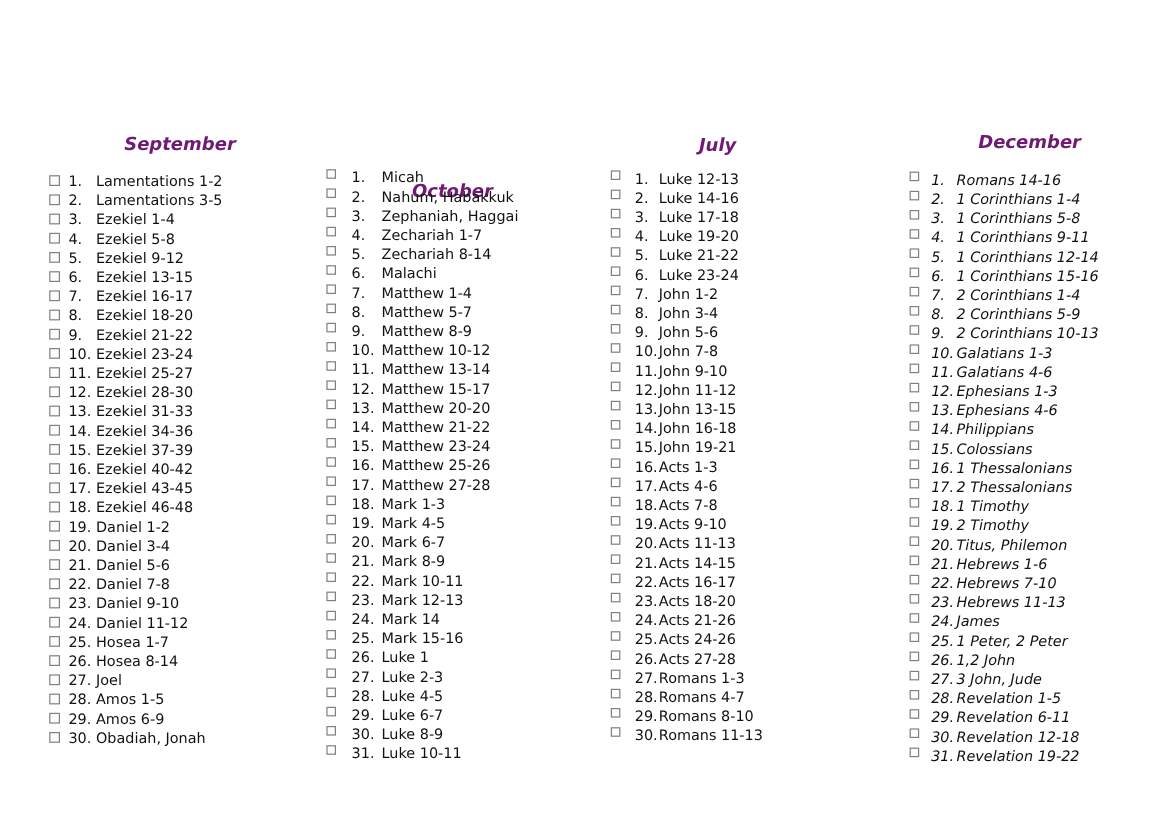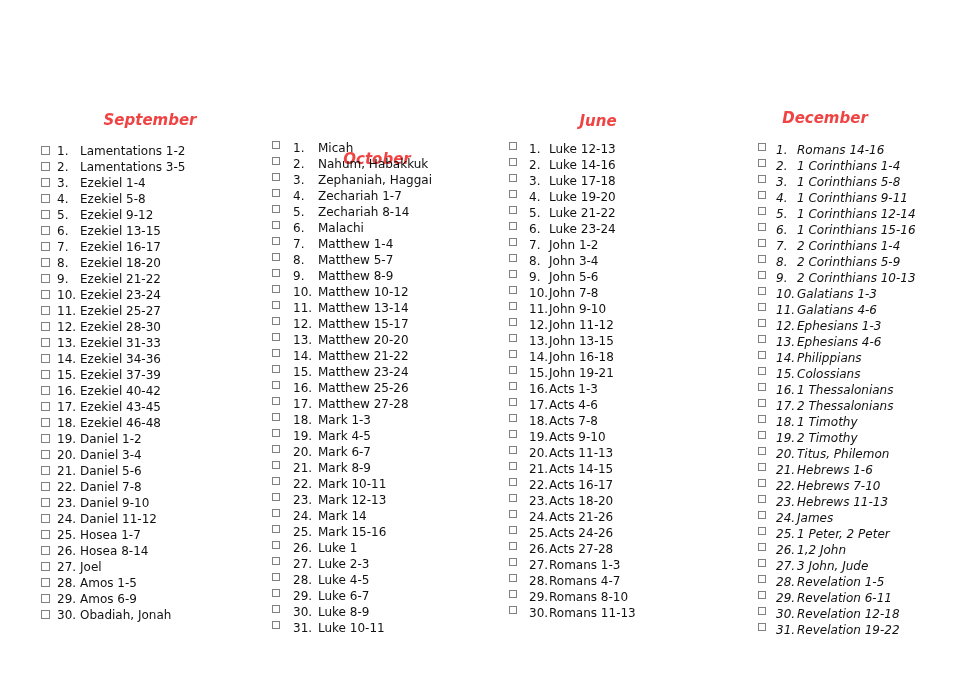--- a/index.html
+++ b/index.html
@@ -11,21 +11,21 @@
     color:#111111;
     overflow:hidden;
   }
   .mh{
     position:absolute;
     margin:0;
     transform:translateX(-50%);
     font-size:15px;
     font-weight:bold;
     font-style:italic;
-    color:#ef4444;
+    color:#701a75;
     white-space:nowrap;
   }
   .list{
     position:absolute;
     margin:0;padding:0;
     list-style:none;
     font-size:12px;
     line-height:16px;
     white-space:nowrap;
   }
@@ -48,21 +48,21 @@
   .m1 .mh{left:377px;top:109px;margin-top:41px;}
   .m1 .list{left:272px;top:140px;}
   .m1 .cb{margin-right:13px;top:-3px;width:6px;height:6px;}
   .m1 .num{width:25px;}
   
   .m2 .mh{left:598px;top:112px;}
   .m2 .list{left:509px;top:141px;}
   .m2 .cb{margin-right:12px;top:-3px;width:6px;height:6px;}
   .m2 .num{width:20px;}
   
-  .m3 .mh{left:825px;top:109px;}
+  .m3 .mh{left:858px;top:109px;}
   .m3 .list{left:758px;top:142px;font-style:italic;}
   .m3 .cb{margin-right:10px;top:-3px;width:6px;height:6px;}
   .m3 .num{width:21px;}
 </style>
 </head>
 <body>
 
 <div class="page">
   <section class="month m0">
     <h2 class="mh">September</h2>
@@ -129,21 +129,21 @@
         <li><span class="cb"></span><span class="num">25.</span><span class="txt">Mark 15-16</span></li>
         <li><span class="cb"></span><span class="num">26.</span><span class="txt">Luke 1</span></li>
         <li><span class="cb"></span><span class="num">27.</span><span class="txt">Luke 2-3</span></li>
         <li><span class="cb"></span><span class="num">28.</span><span class="txt">Luke 4-5</span></li>
         <li><span class="cb"></span><span class="num">29.</span><span class="txt">Luke 6-7</span></li>
         <li><span class="cb"></span><span class="num">30.</span><span class="txt">Luke 8-9</span></li>
         <li><span class="cb"></span><span class="num">31.</span><span class="txt">Luke 10-11</span></li>
       </ul>
   </section>
   <section class="month m2">
-    <h2 class="mh">June</h2>
+    <h2 class="mh">July</h2>
     <ul class="list">
         <li><span class="cb"></span><span class="num">1.</span><span class="txt">Luke 12-13</span></li>
         <li><span class="cb"></span><span class="num">2.</span><span class="txt">Luke 14-16</span></li>
         <li><span class="cb"></span><span class="num">3.</span><span class="txt">Luke 17-18</span></li>
         <li><span class="cb"></span><span class="num">4.</span><span class="txt">Luke 19-20</span></li>
         <li><span class="cb"></span><span class="num">5.</span><span class="txt">Luke 21-22</span></li>
         <li><span class="cb"></span><span class="num">6.</span><span class="txt">Luke 23-24</span></li>
         <li><span class="cb"></span><span class="num">7.</span><span class="txt">John 1-2</span></li>
         <li><span class="cb"></span><span class="num">8.</span><span class="txt">John 3-4</span></li>
         <li><span class="cb"></span><span class="num">9.</span><span class="txt">John 5-6</span></li>

